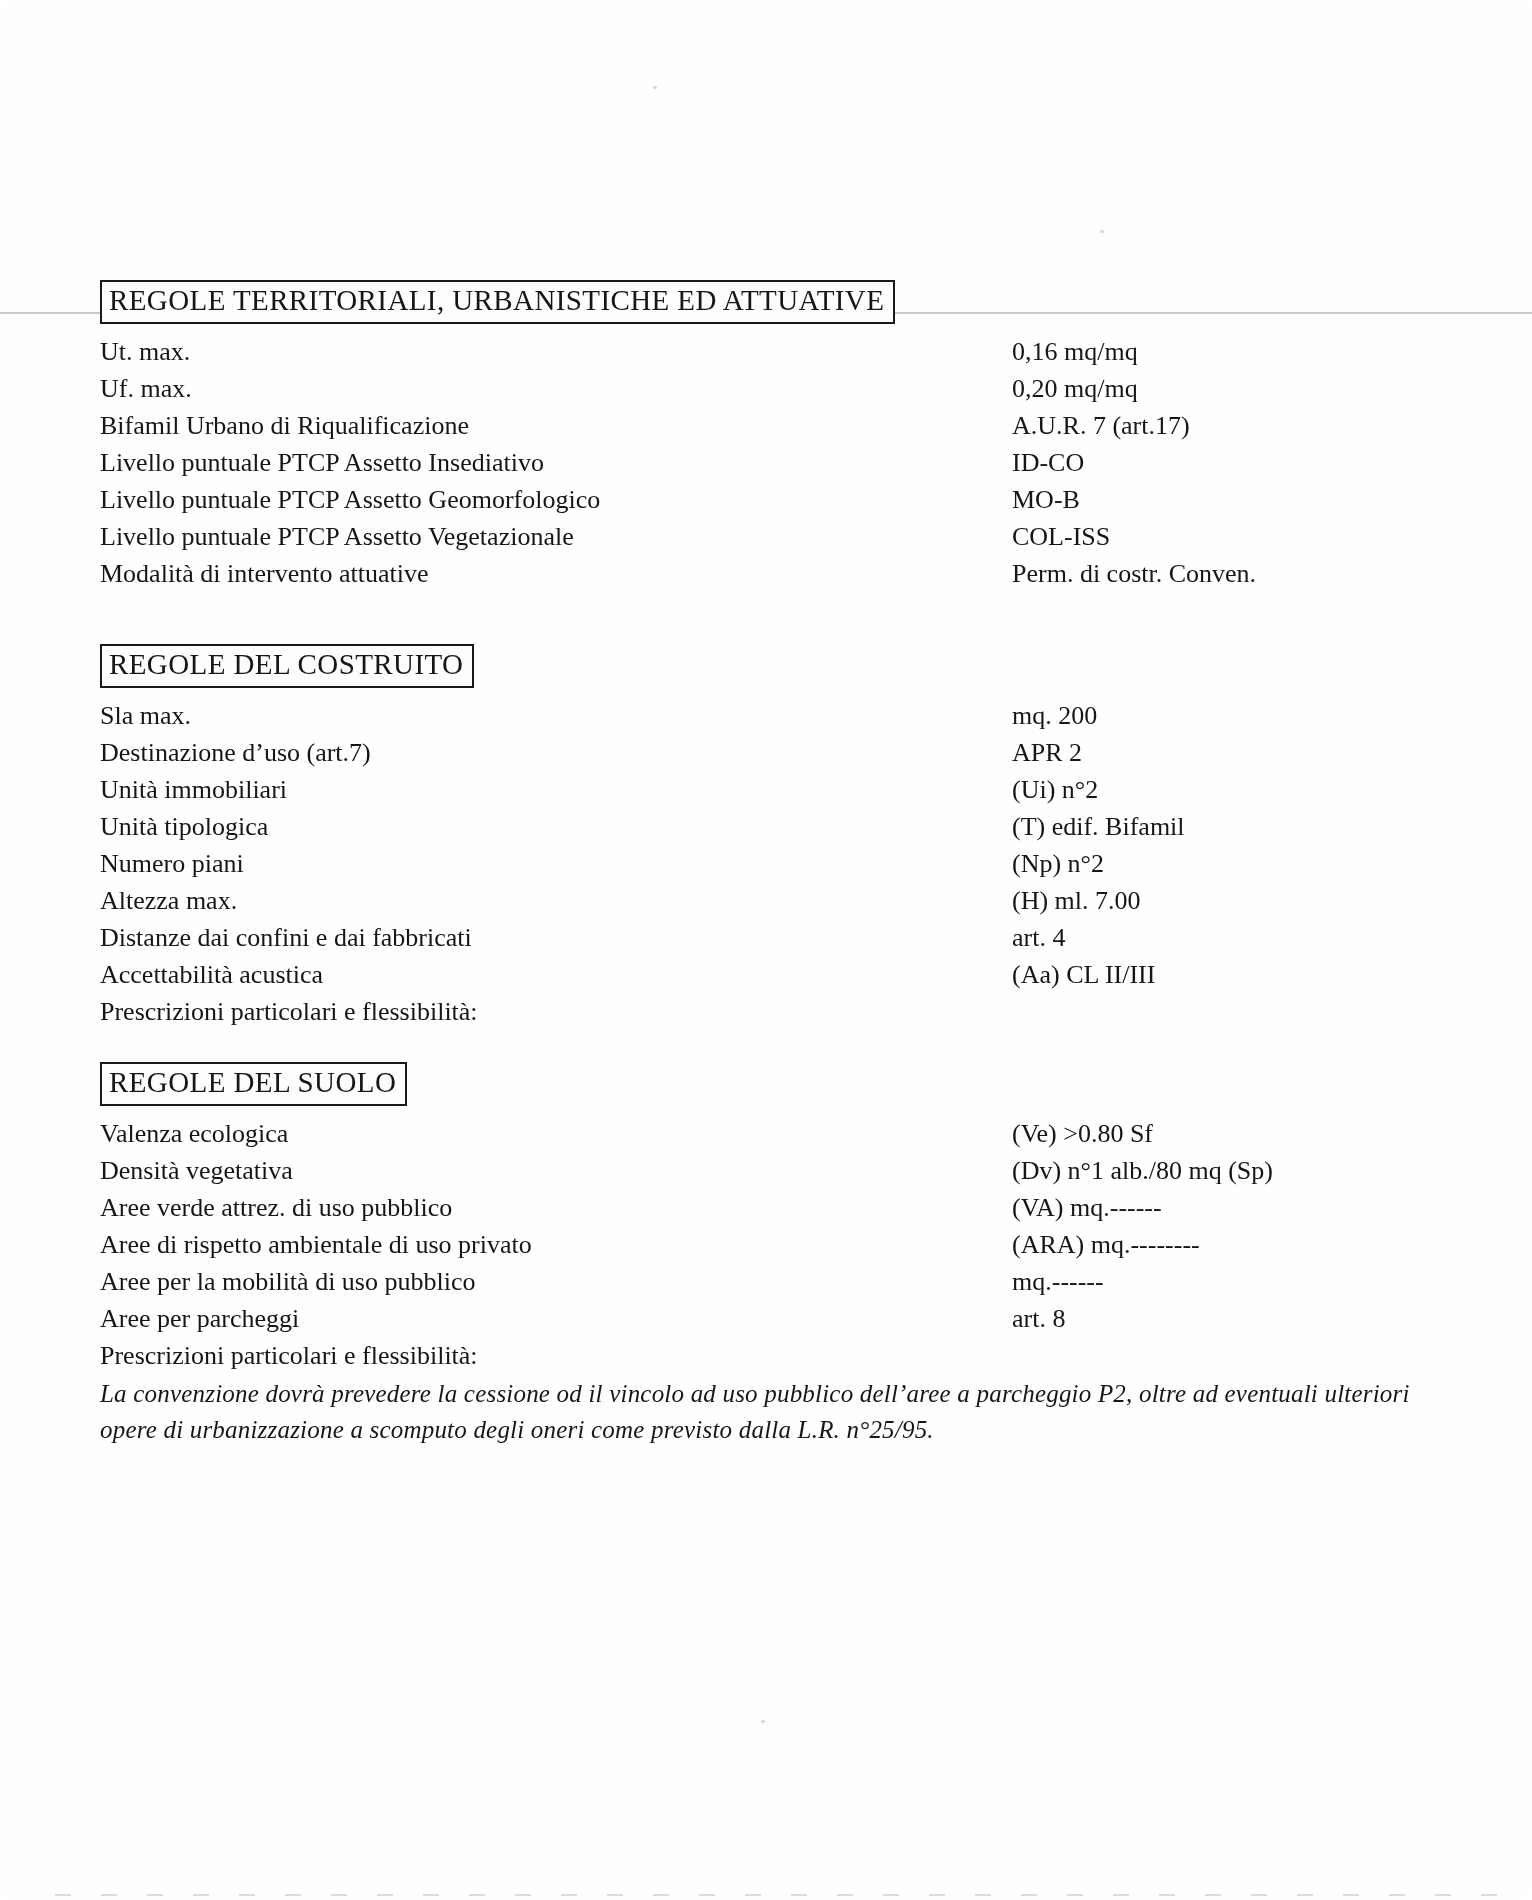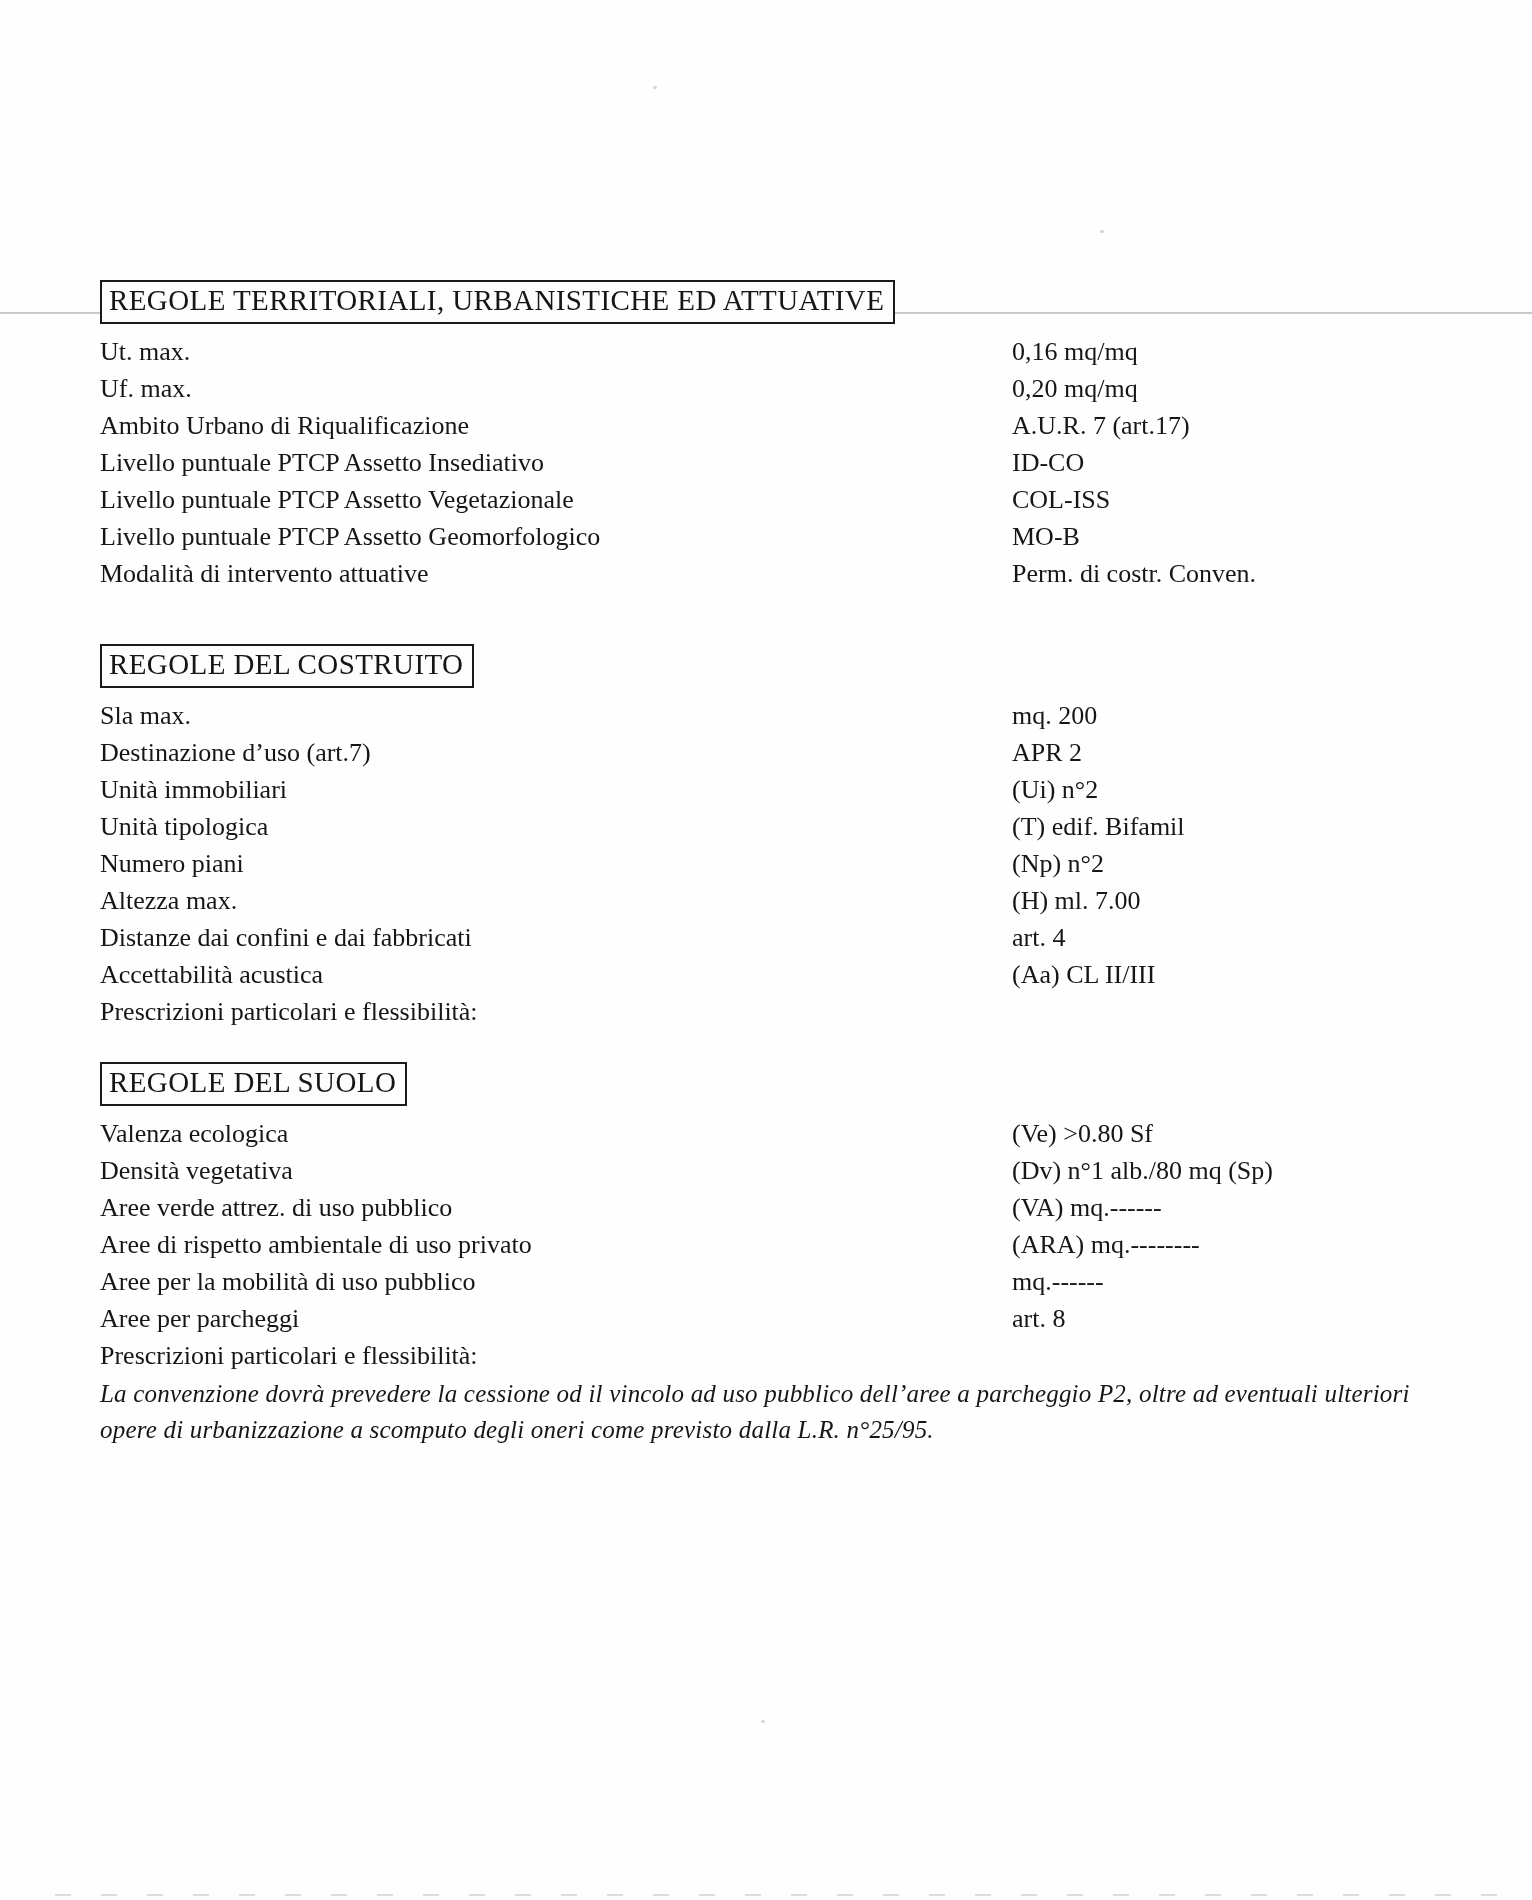--- a/index.html
+++ b/index.html
@@ -81,37 +81,37 @@
     <span class="label">Ut. max.</span>
     <span class="value">0,16 mq/mq</span>
   </div>
 
   <div class="row">
     <span class="label">Uf. max.</span>
     <span class="value">0,20 mq/mq</span>
   </div>
 
   <div class="row">
-    <span class="label">Ambito Urbano di Riqualificazione</span>
+    <span class="label">Bifamil Urbano di Riqualificazione</span>
     <span class="value">A.U.R. 7 (art.17)</span>
   </div>
 
   <div class="row">
     <span class="label">Livello puntuale PTCP Assetto Insediativo</span>
     <span class="value">ID-CO</span>
   </div>
 
   <div class="row">
+    <span class="label">Livello puntuale PTCP Assetto Geomorfologico</span>
+    <span class="value">MO-B</span>
+  </div>
+
+  <div class="row">
     <span class="label">Livello puntuale PTCP Assetto Vegetazionale</span>
     <span class="value">COL-ISS</span>
-  </div>
-
-  <div class="row">
-    <span class="label">Livello puntuale PTCP Assetto Geomorfologico</span>
-    <span class="value">MO-B</span>
   </div>
 
   <div class="row">
     <span class="label">Modalità di intervento attuative</span>
     <span class="value">Perm. di costr. Conven.</span>
   </div>
 </div>
   </section>
 
   <section class="sec">

